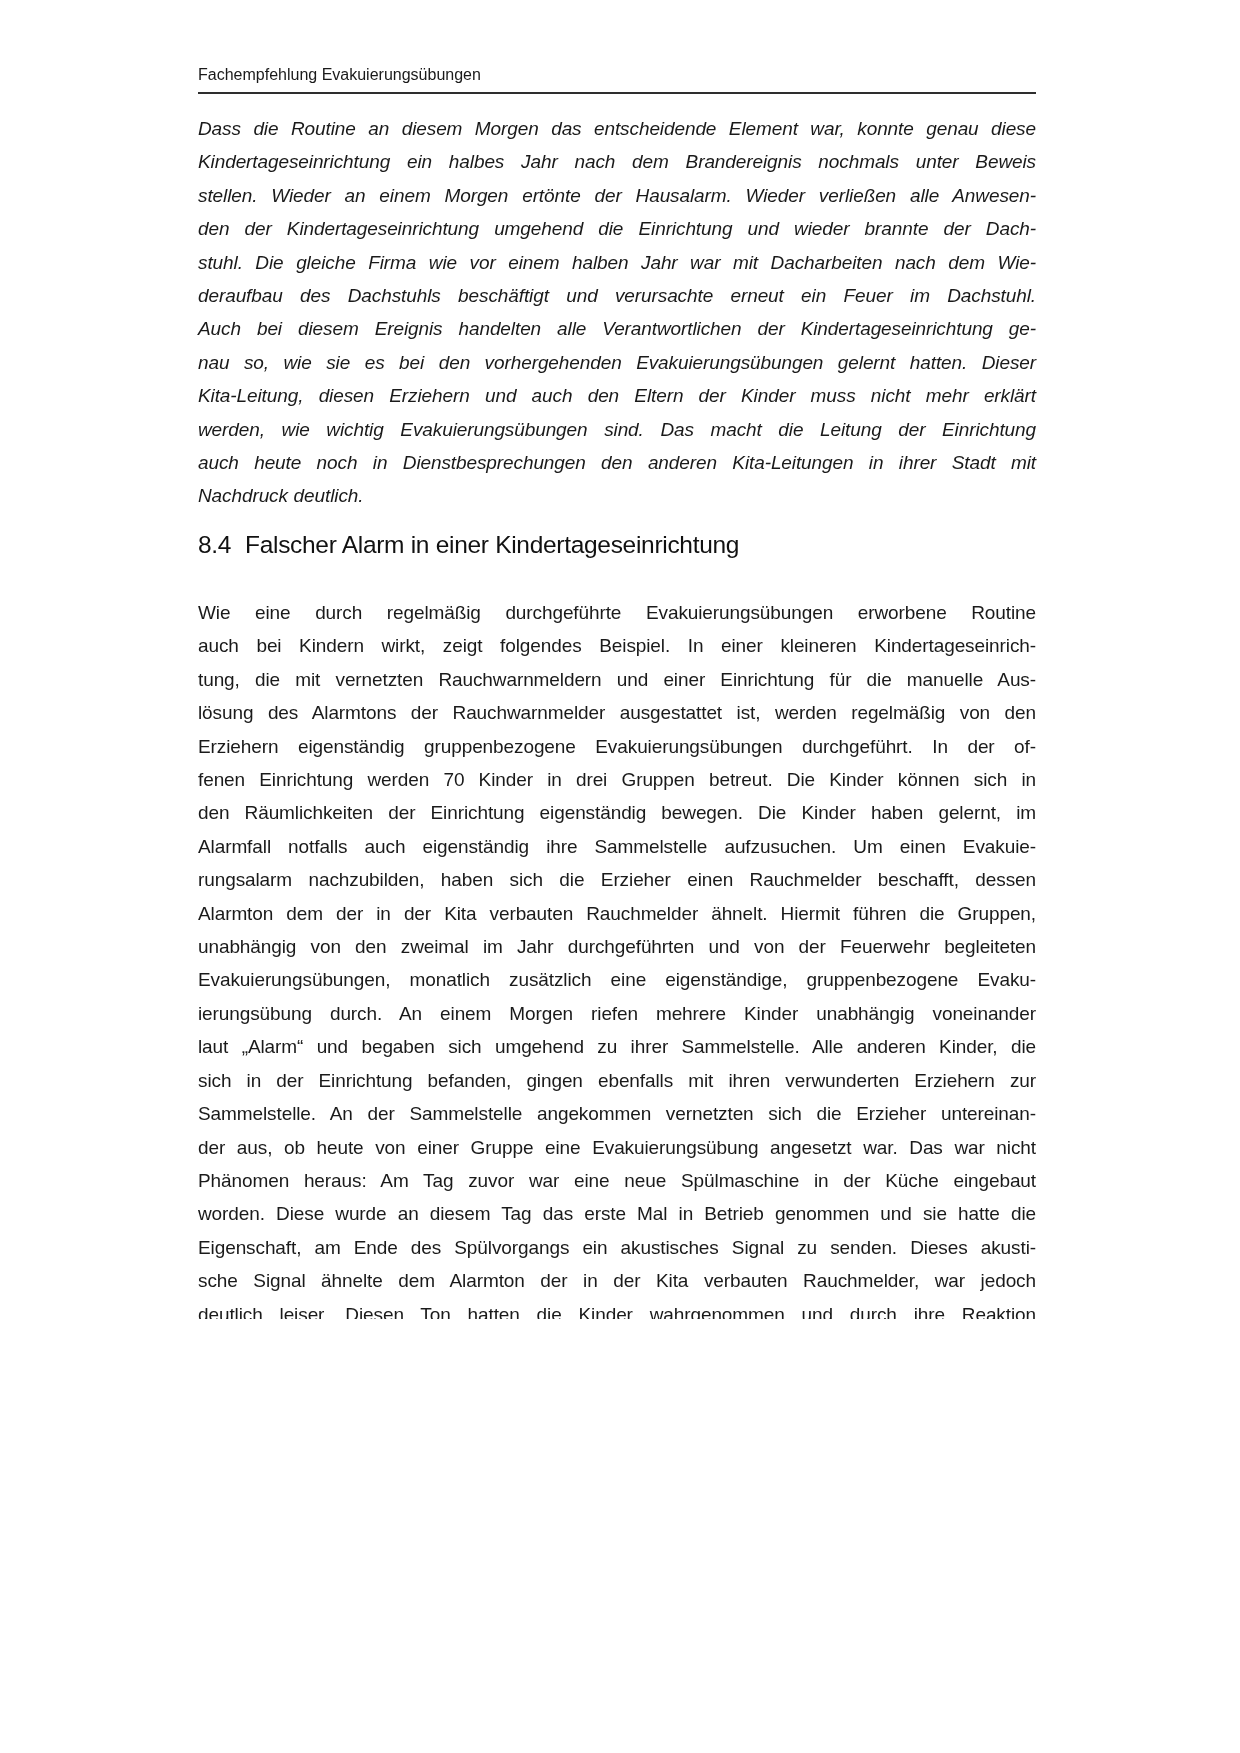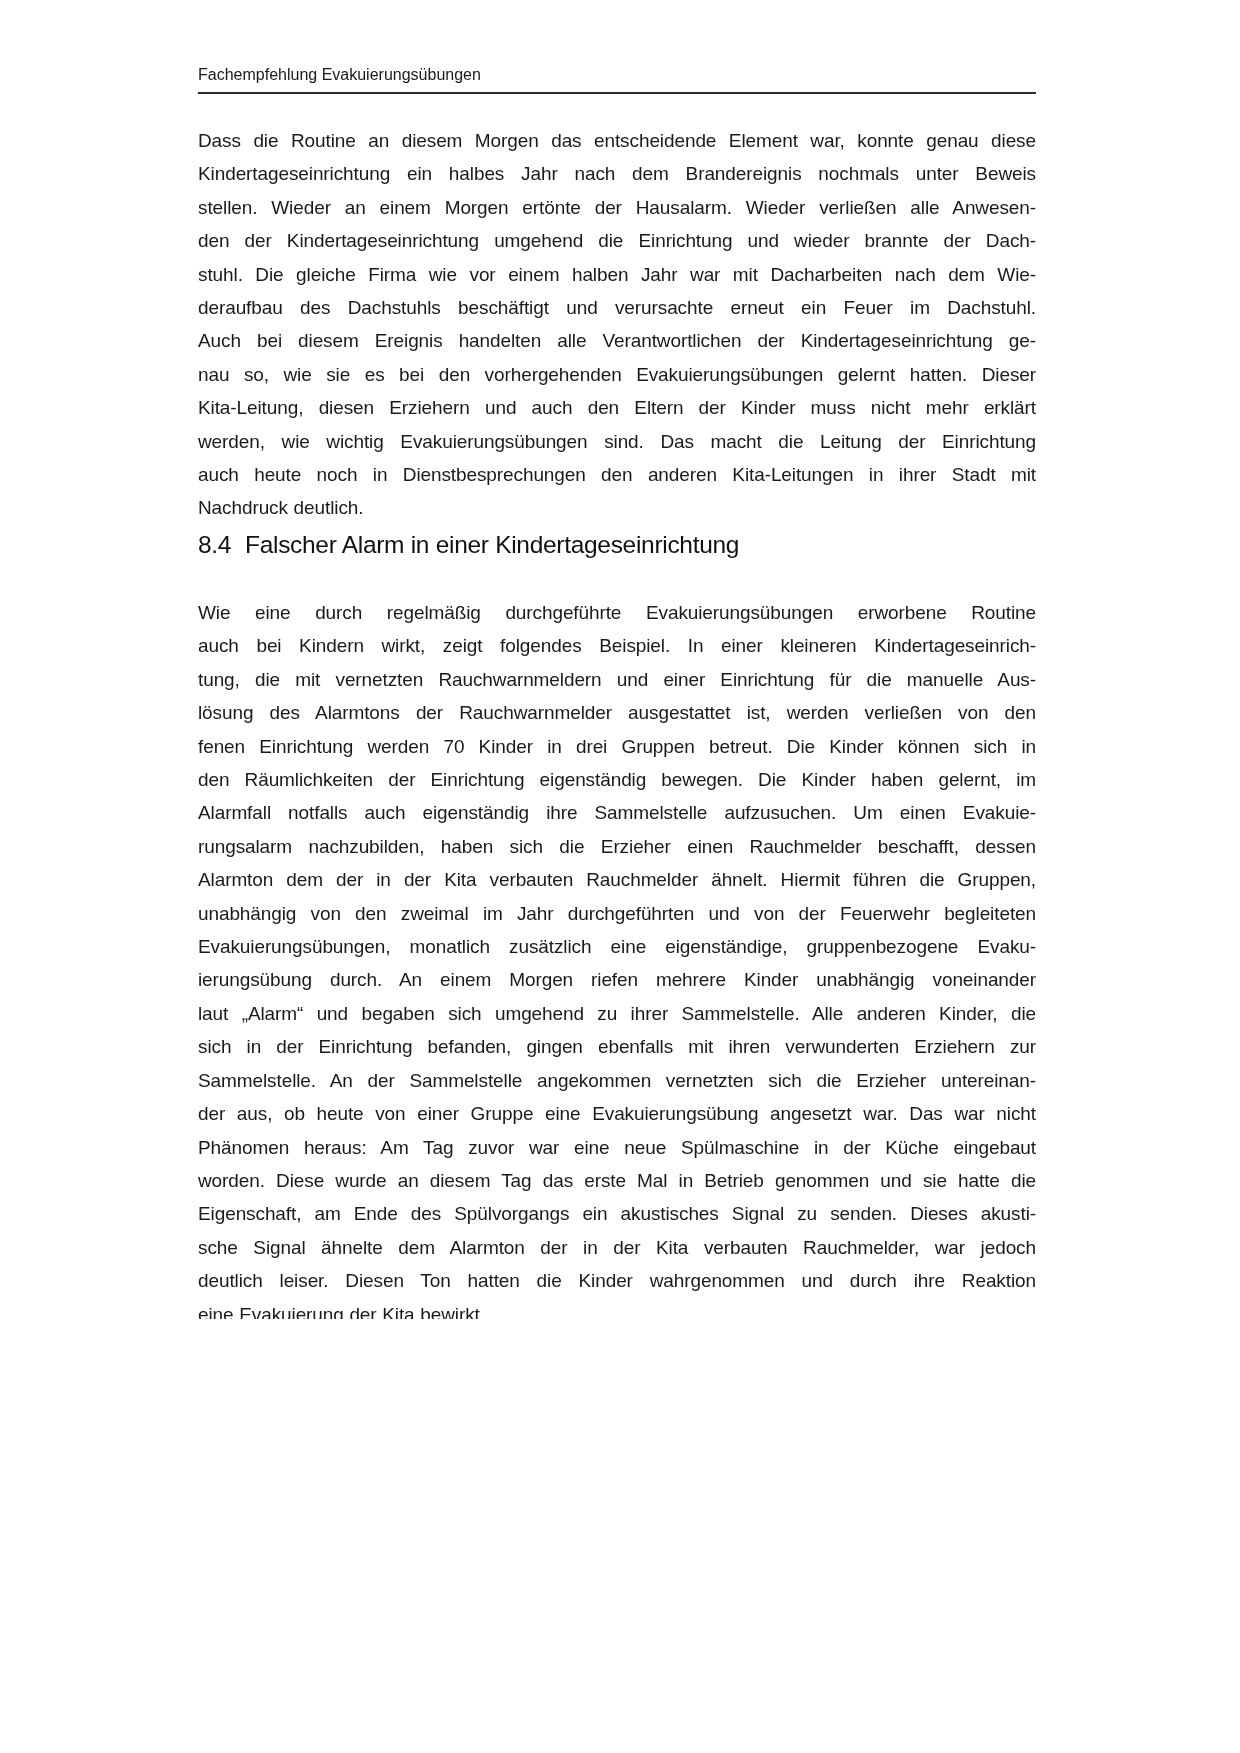--- a/index.html
+++ b/index.html
@@ -44,21 +44,21 @@
     word-spacing: 0.5px;
   }
   .body-paragraph .line {
     text-align: justify;
     text-align-last: justify;
     white-space: normal;
   }
   .body-paragraph .line.last-line {
     text-align-last: left;
   }
-  .para-1 { top: 124px; }
+  .para-1 { top: 112px; font-style: italic; }
   .para-2 { top: 596px; }
   .section-heading {
     top: 530px;
     font-size: 24.5px;
     line-height: 30px;
     font-weight: 400;
     letter-spacing: -0.3px;
     color: #111111;
     display: flex;
   }
@@ -101,21 +101,22 @@
 
   <div class="content-col section-heading">
     <span class="sec-num">8.4</span>
     <span class="sec-title">Falscher Alarm in einer Kindertageseinrichtung</span>
   </div>
 
   <div class="content-col body-paragraph para-2">
       <div class="line">Wie eine durch regelmäßig durchgeführte Evakuierungsübungen erworbene Routine</div>
       <div class="line">auch bei Kindern wirkt, zeigt folgendes Beispiel. In einer kleineren Kindertageseinrich-</div>
       <div class="line">tung, die mit vernetzten Rauchwarnmeldern und einer Einrichtung für die manuelle Aus-</div>
-      <div class="line">lösung des Alarmtons der Rauchwarnmelder ausgestattet ist, werden verließen von den</div>
+      <div class="line">lösung des Alarmtons der Rauchwarnmelder ausgestattet ist, werden regelmäßig von den</div>
+      <div class="line">Erziehern eigenständig gruppenbezogene Evakuierungsübungen durchgeführt. In der of-</div>
       <div class="line">fenen Einrichtung werden 70 Kinder in drei Gruppen betreut. Die Kinder können sich in</div>
       <div class="line">den Räumlichkeiten der Einrichtung eigenständig bewegen. Die Kinder haben gelernt, im</div>
       <div class="line">Alarmfall notfalls auch eigenständig ihre Sammelstelle aufzusuchen. Um einen Evakuie-</div>
       <div class="line">rungsalarm nachzubilden, haben sich die Erzieher einen Rauchmelder beschafft, dessen</div>
       <div class="line">Alarmton dem der in der Kita verbauten Rauchmelder ähnelt. Hiermit führen die Gruppen,</div>
       <div class="line">unabhängig von den zweimal im Jahr durchgeführten und von der Feuerwehr begleiteten</div>
       <div class="line">Evakuierungsübungen, monatlich zusätzlich eine eigenständige, gruppenbezogene Evaku-</div>
       <div class="line">ierungsübung durch. An einem Morgen riefen mehrere Kinder unabhängig voneinander</div>
       <div class="line">laut „Alarm“ und begaben sich umgehend zu ihrer Sammelstelle. Alle anderen Kinder, die</div>
       <div class="line">sich in der Einrichtung befanden, gingen ebenfalls mit ihren verwunderten Erziehern zur</div>

